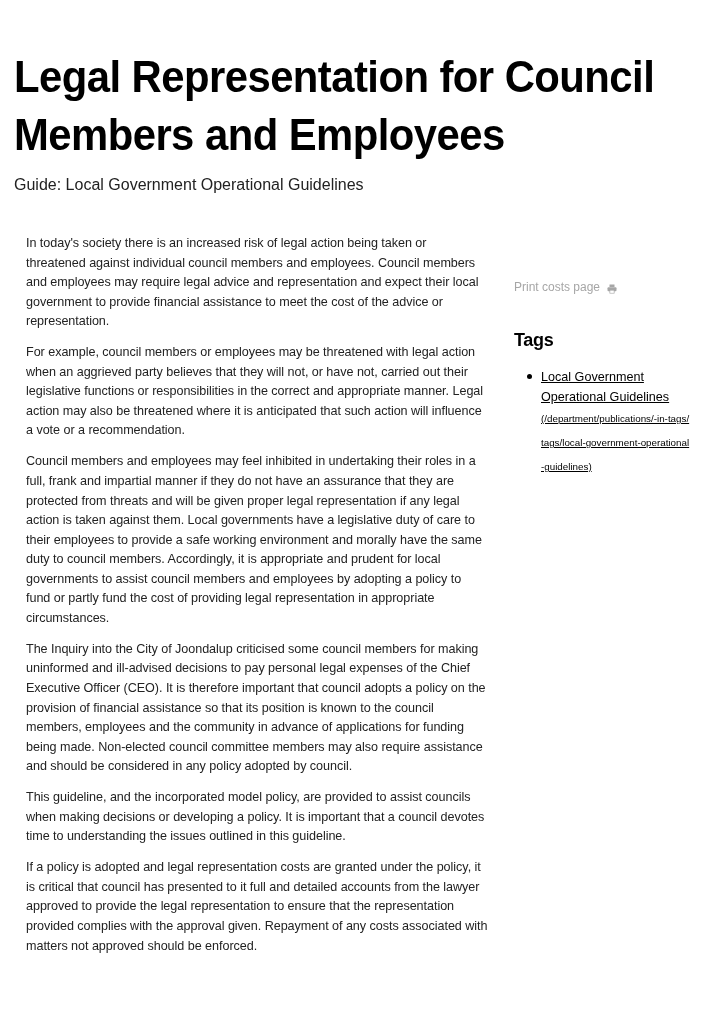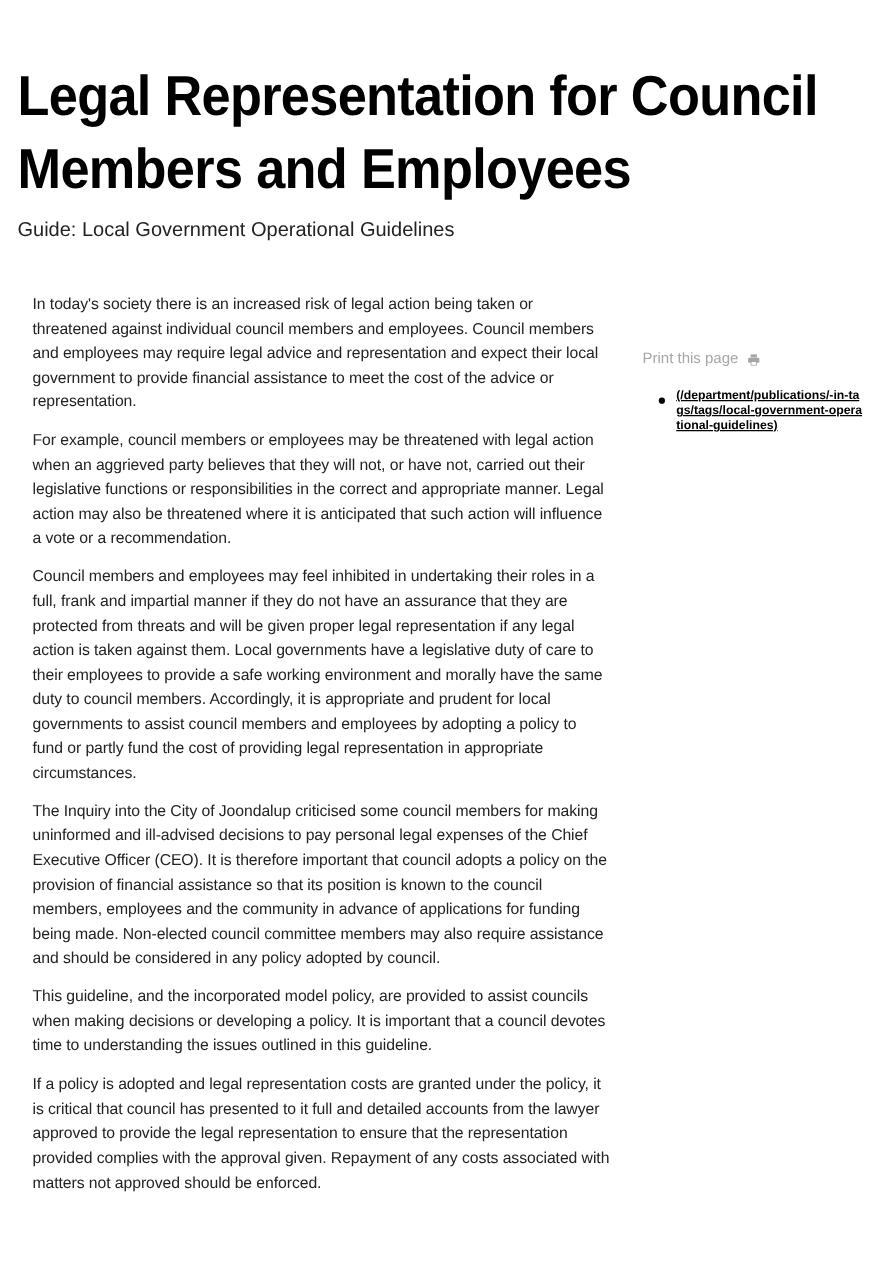--- a/index.html
+++ b/index.html
@@ -106,27 +106,26 @@
       font-size: 12.6px;
       line-height: 20px;
       color: #000000;
       text-decoration: underline;
       cursor: pointer;
       width: 140px;
     }
     .tag-url {
       display: block;
       font-size: 9.8px;
-      line-height: 12px;
+      line-height: 24px;
       color: #000000;
       text-decoration: underline;
       width: 150px;
       word-break: break-all;
-      margin-top: 14px;
-      font-weight: bold;
+      margin-top: 0px;
     }
   </style>
 </head>
 <body>
 
 <h1 class="page-title">
   <span class="line">Legal Representation for Council</span>
   <span class="line">Members and Employees</span>
 </h1>
 
@@ -136,31 +135,33 @@
   <p>In today's society there is an increased risk of legal action being taken or threatened against individual council members and employees. Council members and employees may require legal advice and representation and expect their local government to provide financial assistance to meet the cost of the advice or representation.</p>
   <p>For example, council members or employees may be threatened with legal action when an aggrieved party believes that they will not, or have not, carried out their legislative functions or responsibilities in the correct and appropriate manner. Legal action may also be threatened where it is anticipated that such action will influence a vote or a recommendation.</p>
   <p>Council members and employees may feel inhibited in undertaking their roles in a full, frank and impartial manner if they do not have an assurance that they are protected from threats and will be given proper legal representation if any legal action is taken against them. Local governments have a legislative duty of care to their employees to provide a safe working environment and morally have the same duty to council members. Accordingly, it is appropriate and prudent for local governments to assist council members and employees by adopting a policy to fund or partly fund the cost of providing legal representation in appropriate circumstances.</p>
   <p>The Inquiry into the City of Joondalup criticised some council members for making uninformed and ill-advised decisions to pay personal legal expenses of the Chief Executive Officer (CEO). It is therefore important that council adopts a policy on the provision of financial assistance so that its position is known to the council members, employees and the community in advance of applications for funding being made. Non-elected council committee members may also require assistance and should be considered in any policy adopted by council.</p>
   <p>This guideline, and the incorporated model policy, are provided to assist councils when making decisions or developing a policy. It is important that a council devotes time to understanding the issues outlined in this guideline.</p>
   <p>If a policy is adopted and legal representation costs are granted under the policy, it is critical that council has presented to it full and detailed accounts from the lawyer approved to provide the legal representation to ensure that the representation provided complies with the approval given. Repayment of any costs associated with matters not approved should be enforced.</p>
 </main>
 
 <aside class="sidebar">
   <a class="print-link">
-    <span>Print this page</span>
+    <span>Print costs page</span>
     <span class="print-icon">
       <svg width="10" height="10" viewBox="0 0 10 10">
         <rect x="2.5" y="0.5" width="5" height="2.5" fill="#a6a6a6"></rect>
         <rect x="0.5" y="3.2" width="9" height="4" rx="1" fill="#a6a6a6"></rect>
         <rect x="2.5" y="6" width="5" height="3.5" fill="#a6a6a6"></rect>
         <rect x="3.2" y="6.6" width="3.6" height="2.3" fill="#ffffff"></rect>
       </svg>
     </span>
   </a>
 
+  <h2 class="tags-heading">Tags</h2>
 
   <ul class="tags-list">
     <li>
       <span class="tag-bullet"></span>
+      <a class="tag-link">Local Government Operational Guidelines</a>
       <a class="tag-url">(/department/publications/-in-tags/tags/local-government-operational-guidelines)</a>
     </li>
   </ul>
 </aside>
 
 </body></html>

